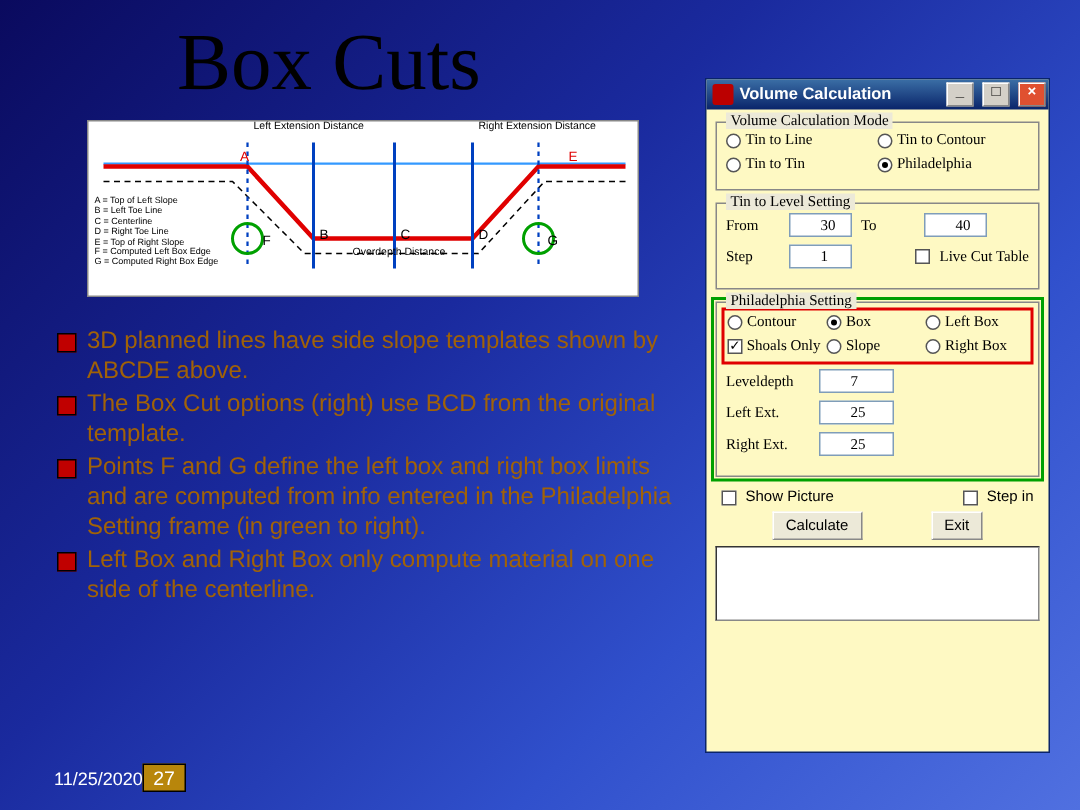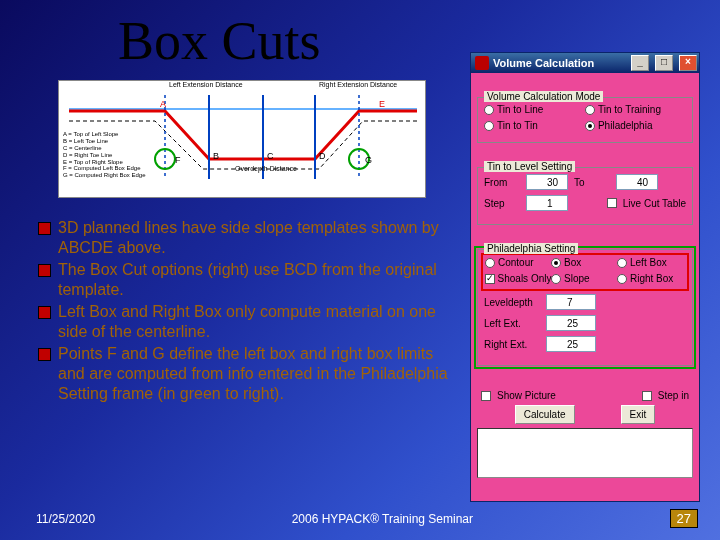--- a/index.html
+++ b/index.html
@@ -63,21 +63,21 @@
     border: 1px solid #000;
     padding: 1px 6px;
     font-size: 13px;
     color: #fff;
   }
   
   .dialog {
     position: absolute;
     top: 52px; right: 20px;
     width: 230px; height: 450px;
-    background: #ec4899;
+    background: #fef9c3;
     border: 1px solid #0a246a;
     font-size: 10px;
     color: #000;
   }
   .titlebar {
     height: 20px;
     background: linear-gradient(#3a6ea5, #0a246a);
     display: flex; align-items: center;
     padding-left: 4px;
     color: #fff;
@@ -95,23 +95,24 @@
     background: #d4d0c8;
     border: 1px solid #fff;
     border-right-color: #888; border-bottom-color: #888;
     font-size: 10px; line-height: 12px; text-align: center;
     margin-right: 2px;
     color: #000;
   }
   .winbtn.close { background: #e05030; color: #fff; }
   .fieldset {
     border: 1px solid #888;
-    margin: 24px 6px;
+    margin: 8px 6px;
     padding: 6px 6px 8px 6px;
     position: relative;
+    font-family: Liberation Serif, serif;
   }
   .fieldset .legend {
     position: absolute; top: -7px; left: 6px;
     background: #ece9d8;
     padding: 0 3px;
     font-size: 10px;
   }
   .radio-row { display: flex; flex-wrap: wrap; gap: 2px 4px; }
   .radio-item { display: flex; align-items: center; gap: 3px; white-space: nowrap; margin-bottom: 3px; }
   .radio-item.half { width: 48%; }
@@ -198,22 +199,22 @@
 C = Centerline
 D = Right Toe Line
 E = Top of Right Slope
 F = Computed Left Box Edge
 G = Computed Right Box Edge</div>
 </div>
 
 <ul class="bullets">
   <li>3D planned lines have side slope templates shown by ABCDE above.</li>
   <li>The Box Cut options (right) use BCD from the original template.</li>
+  <li>Points F and G define the left box and right box limits and are computed from info entered in the Philadelphia Setting frame (in green to right).</li>
   <li>Left Box and Right Box only compute material on one side of the centerline.</li>
-  <li>Points F and G define the left box and right box limits and are computed from info entered in the Philadelphia Setting frame (in green to right).</li>
 </ul>
 
 <div class="dialog">
   <div class="titlebar">
     <span class="icon"></span>
     <span>Volume Calculation</span>
     <span class="spacer"></span>
     <span class="winbtn">_</span>
     <span class="winbtn">□</span>
     <span class="winbtn close">×</span>
@@ -221,21 +222,21 @@
 
   <div class="fieldset">
     <div class="legend">Volume Calculation Mode</div>
     <div class="radio-row">
       <div class="radio-item half">
           <span class="radio"></span>
           <span>Tin to Line</span>
         </div>
       <div class="radio-item half">
           <span class="radio"></span>
-          <span>Tin to Training</span>
+          <span>Tin to Contour</span>
         </div>
       <div class="radio-item half">
           <span class="radio"></span>
           <span>Tin to Tin</span>
         </div>
       <div class="radio-item half">
           <span class="radio checked"></span>
           <span>Philadelphia</span>
         </div>
     </div>
@@ -311,15 +312,14 @@
   <div class="btnrow">
     <div class="btn">Calculate</div>
     <div class="btn">Exit</div>
   </div>
 
   <div class="textarea"></div>
 </div>
 
 <div class="footer">
   <span class="date">11/25/2020</span>
-  <span class="center">2006 HYPACK® Training Seminar</span>
   <span class="page">27</span>
 </div>
 
 </body></html>

